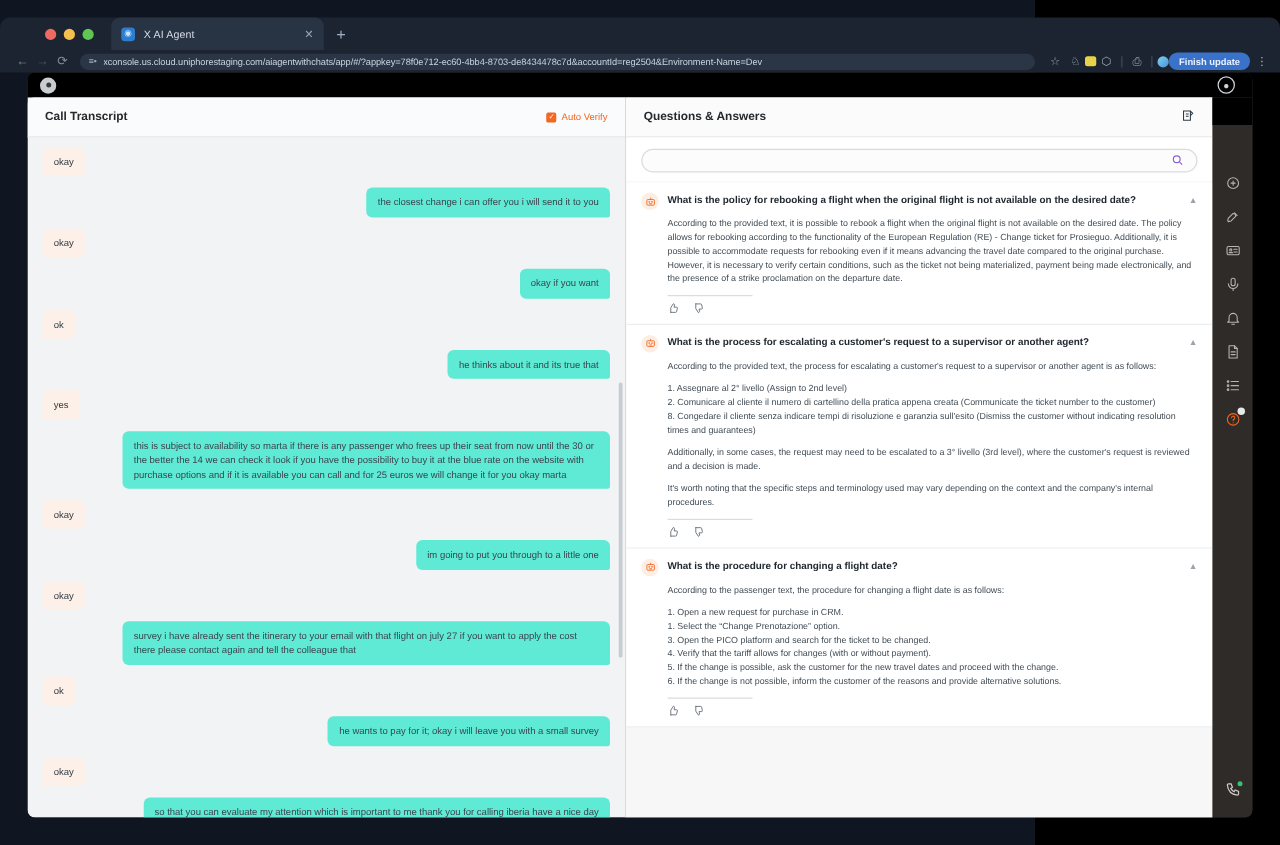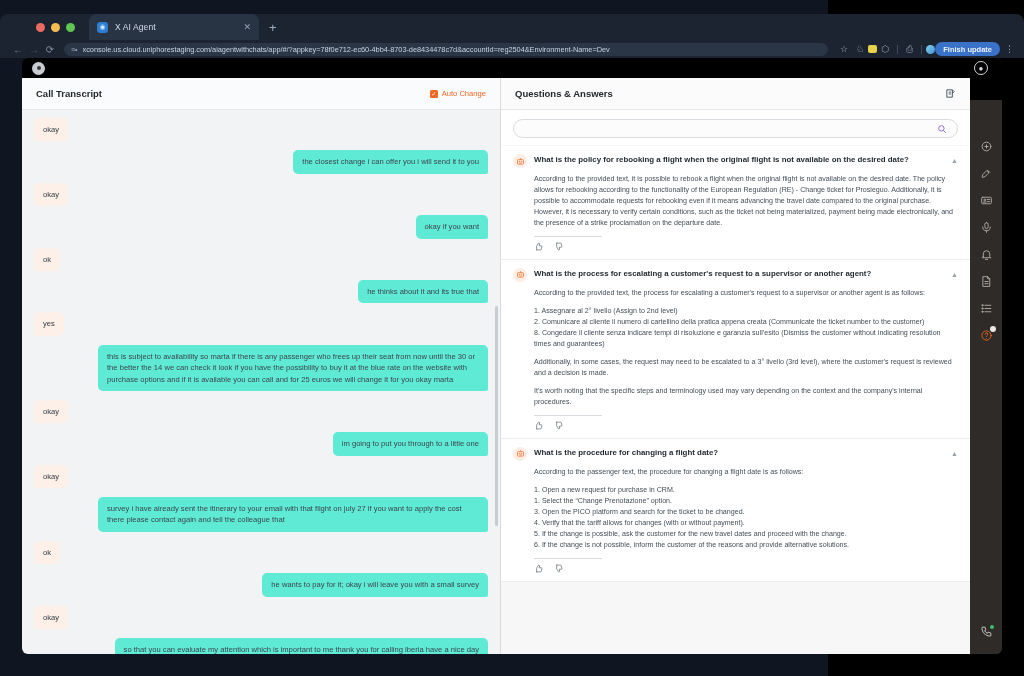--- a/index.html
+++ b/index.html
@@ -253,21 +253,21 @@
       <span class="app-avatar">●</span>
     </div>
 
     <div class="content">
 
       <div class="left-col">
         <div class="panel-head">
           <span class="panel-title">Call Transcript</span>
           <span class="autoscroll">
             <span class="chk">✓</span>
-            <span class="lbl">Auto Change</span>
+            <span class="lbl">Auto Verify</span>
           </span>
         </div>
         <div class="transcript" id="transcript-list">
           <div class="scroll-track">
             <div class="scroll-thumb"></div>
           </div>
         <div class="msg left">
               <div class="bubble">okay</div>
             </div>
             <div class="msg right">

